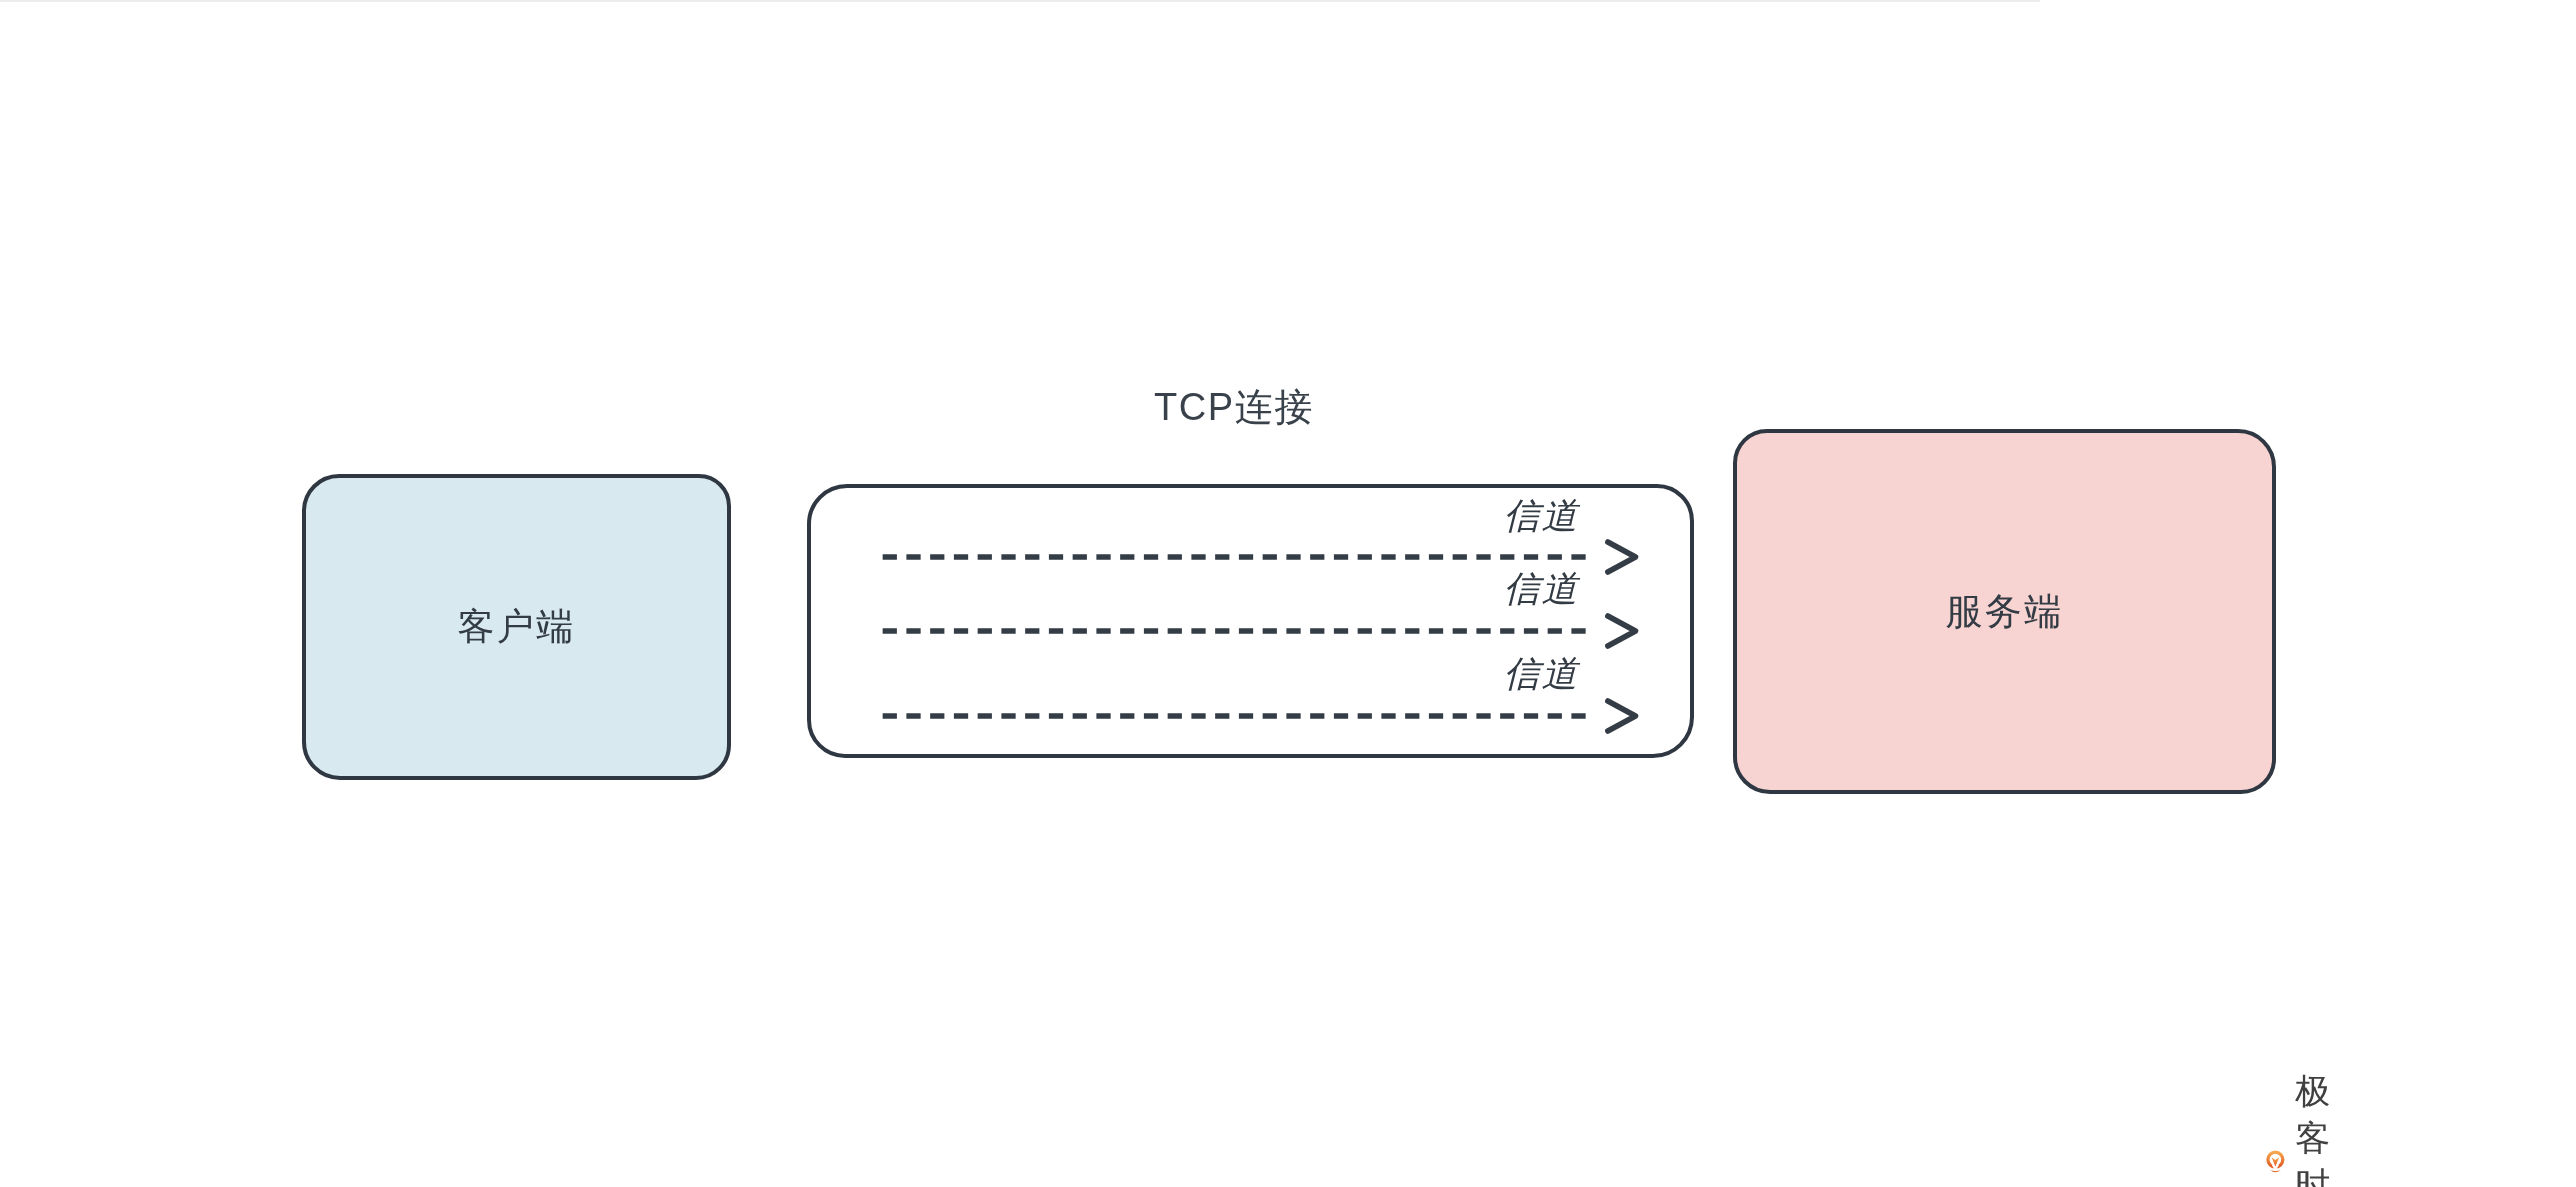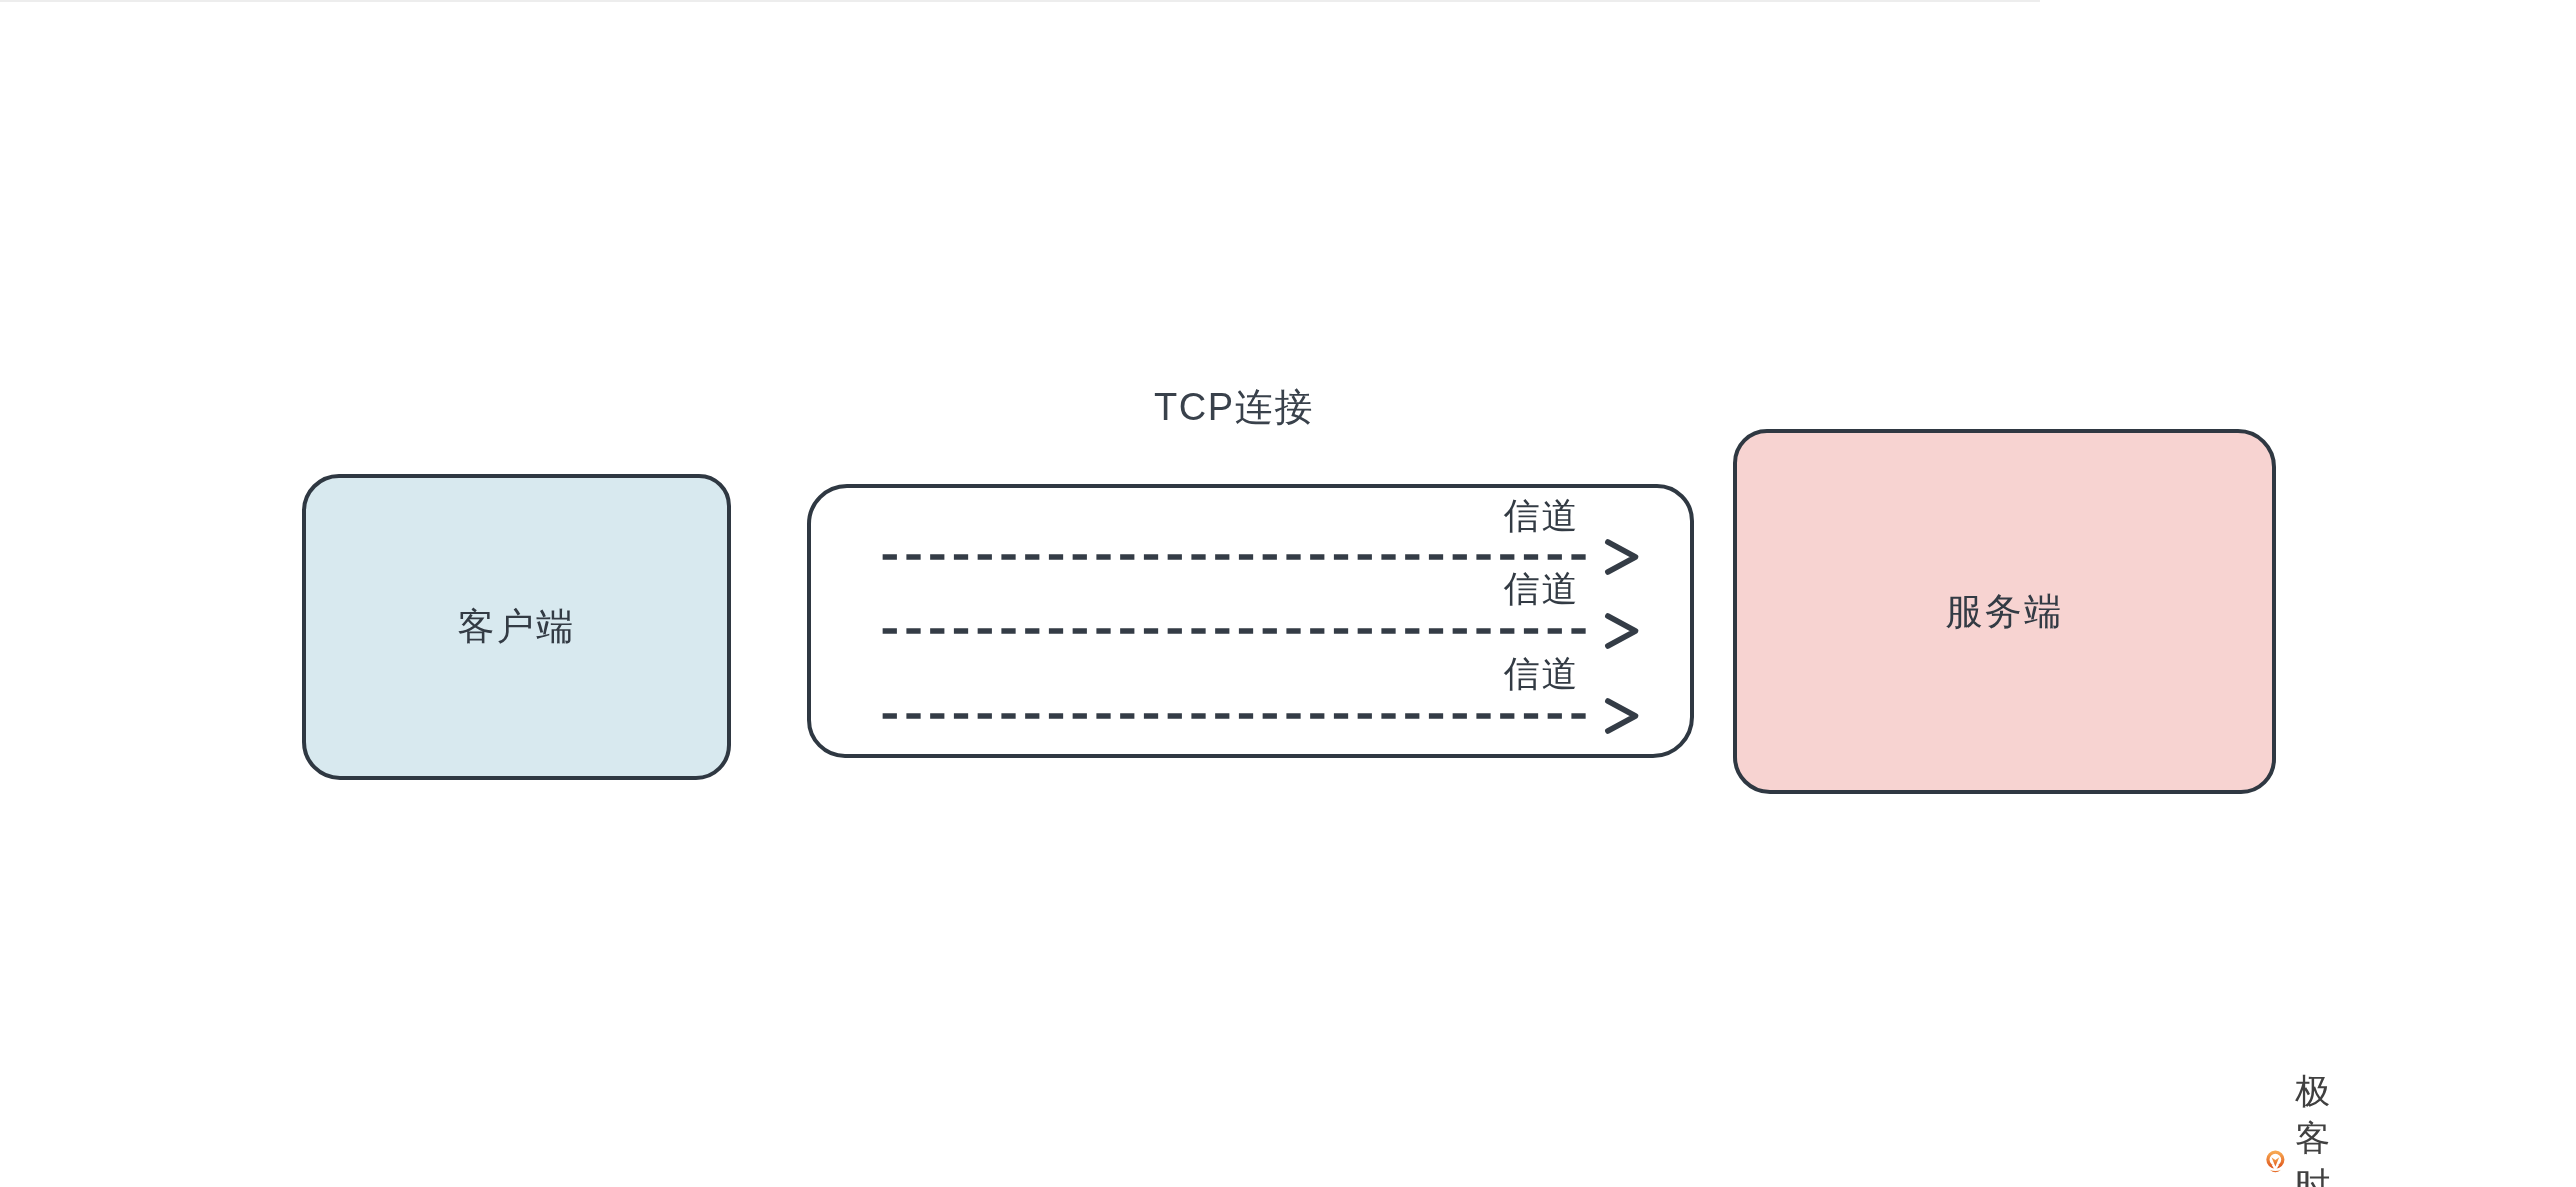--- a/index.html
+++ b/index.html
@@ -62,20 +62,21 @@
   }
   .tcp-box {
     left: 807px;
     top: 484px;
     width: 887px;
     height: 274px;
     background: #ffffff;
     border: 4px solid #2f3842;
     border-radius: 40px 37px 41px 38px;
     display: block;
+    font-style: italic;
   }
   .server-box {
     left: 1733px;
     top: 429px;
     width: 543px;
     height: 365px;
     background: #f7d3d1;
     border: 4.8px solid #2f3842;
     border-radius: 34px 38px 35px 37px;
   }

